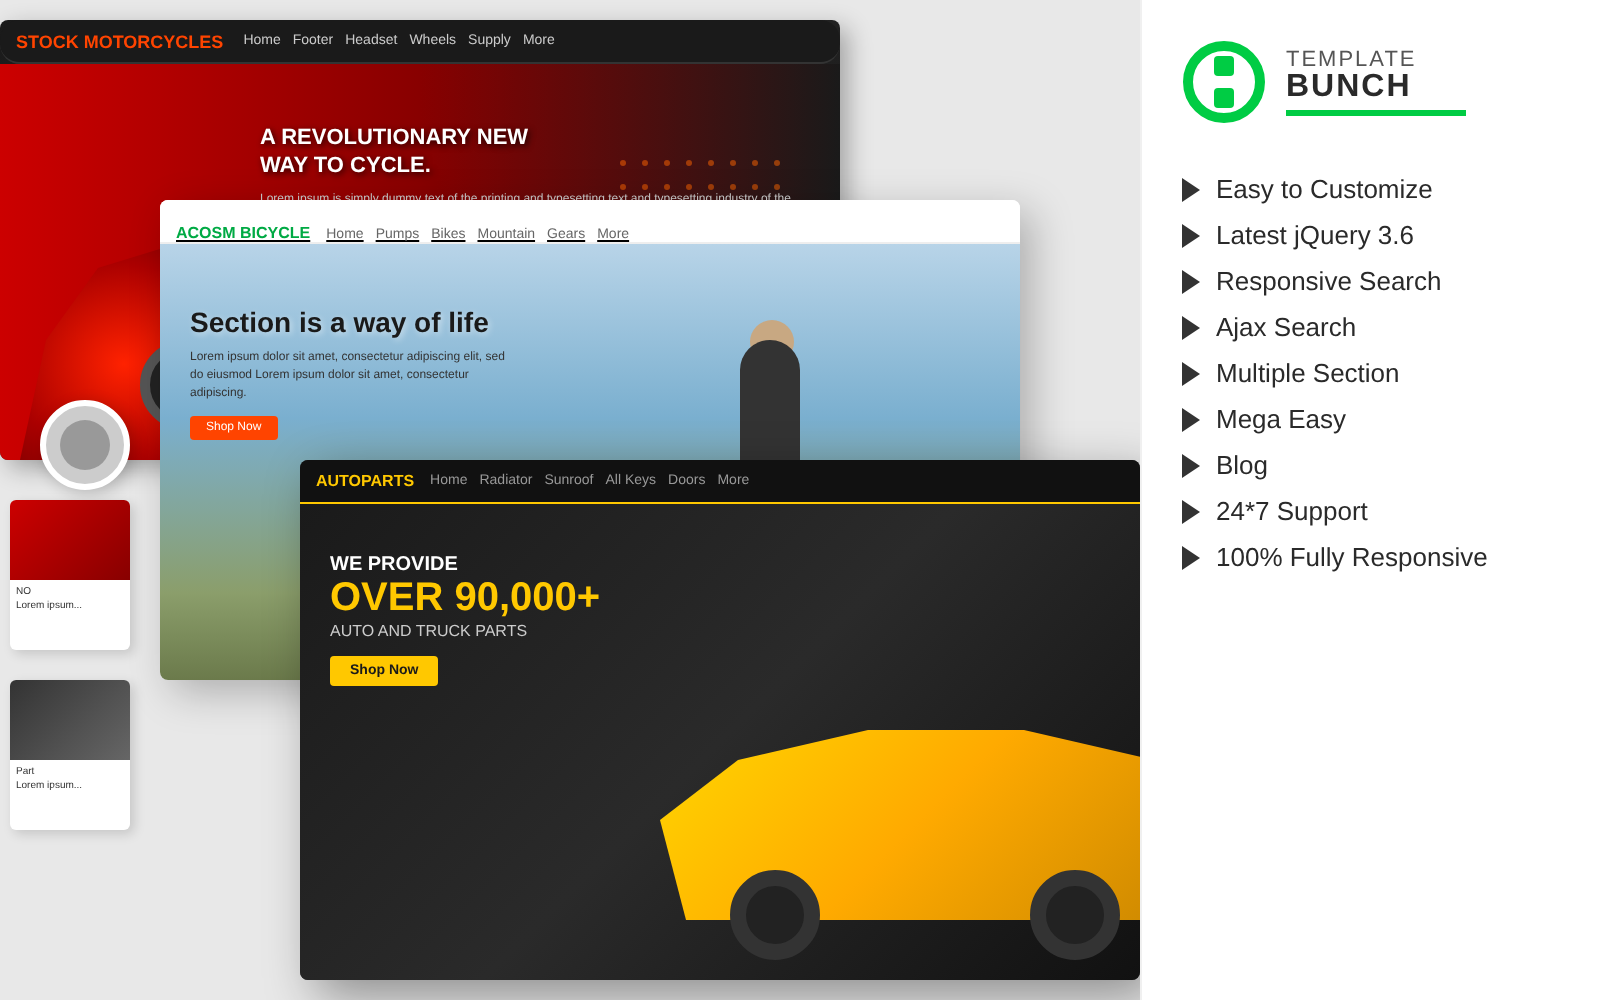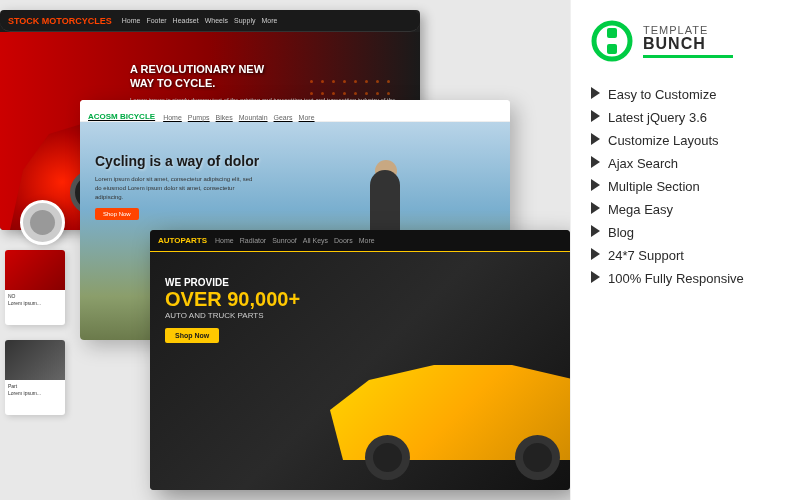--- a/index.html
+++ b/index.html
@@ -489,20 +489,21 @@
     }
 
     
     .feature-list {
       display: flex;
       flex-direction: column;
       gap: 8px;
     }
     .feature-item {
       display: flex;
+      align-items: center;
       gap: 8px;
     }
     .feature-arrow {
       width: 0;
       height: 0;
       border-top: 6px solid transparent;
       border-bottom: 6px solid transparent;
       border-left: 9px solid #333;
       flex-shrink: 0;
     }
@@ -626,21 +627,21 @@
     </div>
     <div class="screen-2-body">
       <div class="cycling-bg"></div>
       <div class="cyclist">
         <div class="cyclist-head"></div>
         <div class="cyclist-body"></div>
         <div class="cyclist-wheel-big"></div>
         <div class="cyclist-wheel-small"></div>
       </div>
       <div class="cycling-text">
-        <h2>Cycling is a way of dolor</h2>
+        <h2>Section is a way of life</h2>
         <p>Lorem ipsum dolor sit amet, consectetur adipiscing elit, sed do eiusmod Lorem ipsum dolor sit amet, consectetur adipiscing.</p>
         <span class="cycling-btn">Shop Now</span>
       </div>
     </div>
   </div>
 
   <div class="product-card product-card-1">
     <div class="product-img-1"></div>
     <div class="product-info">
       <p>NO</p>
@@ -704,21 +705,21 @@
       <div class="feature-item">
         <div class="feature-arrow"></div>
         <span class="feature-label">Easy to Customize</span>
       </div>
       <div class="feature-item">
         <div class="feature-arrow"></div>
         <span class="feature-label">Latest jQuery 3.6</span>
       </div>
       <div class="feature-item">
         <div class="feature-arrow"></div>
-        <span class="feature-label">Customize Layouts</span>
+        <span class="feature-label">Responsive Search</span>
       </div>
       <div class="feature-item">
         <div class="feature-arrow"></div>
         <span class="feature-label">Ajax Search</span>
       </div>
       <div class="feature-item">
         <div class="feature-arrow"></div>
         <span class="feature-label">Multiple Section</span>
       </div>
       <div class="feature-item">

